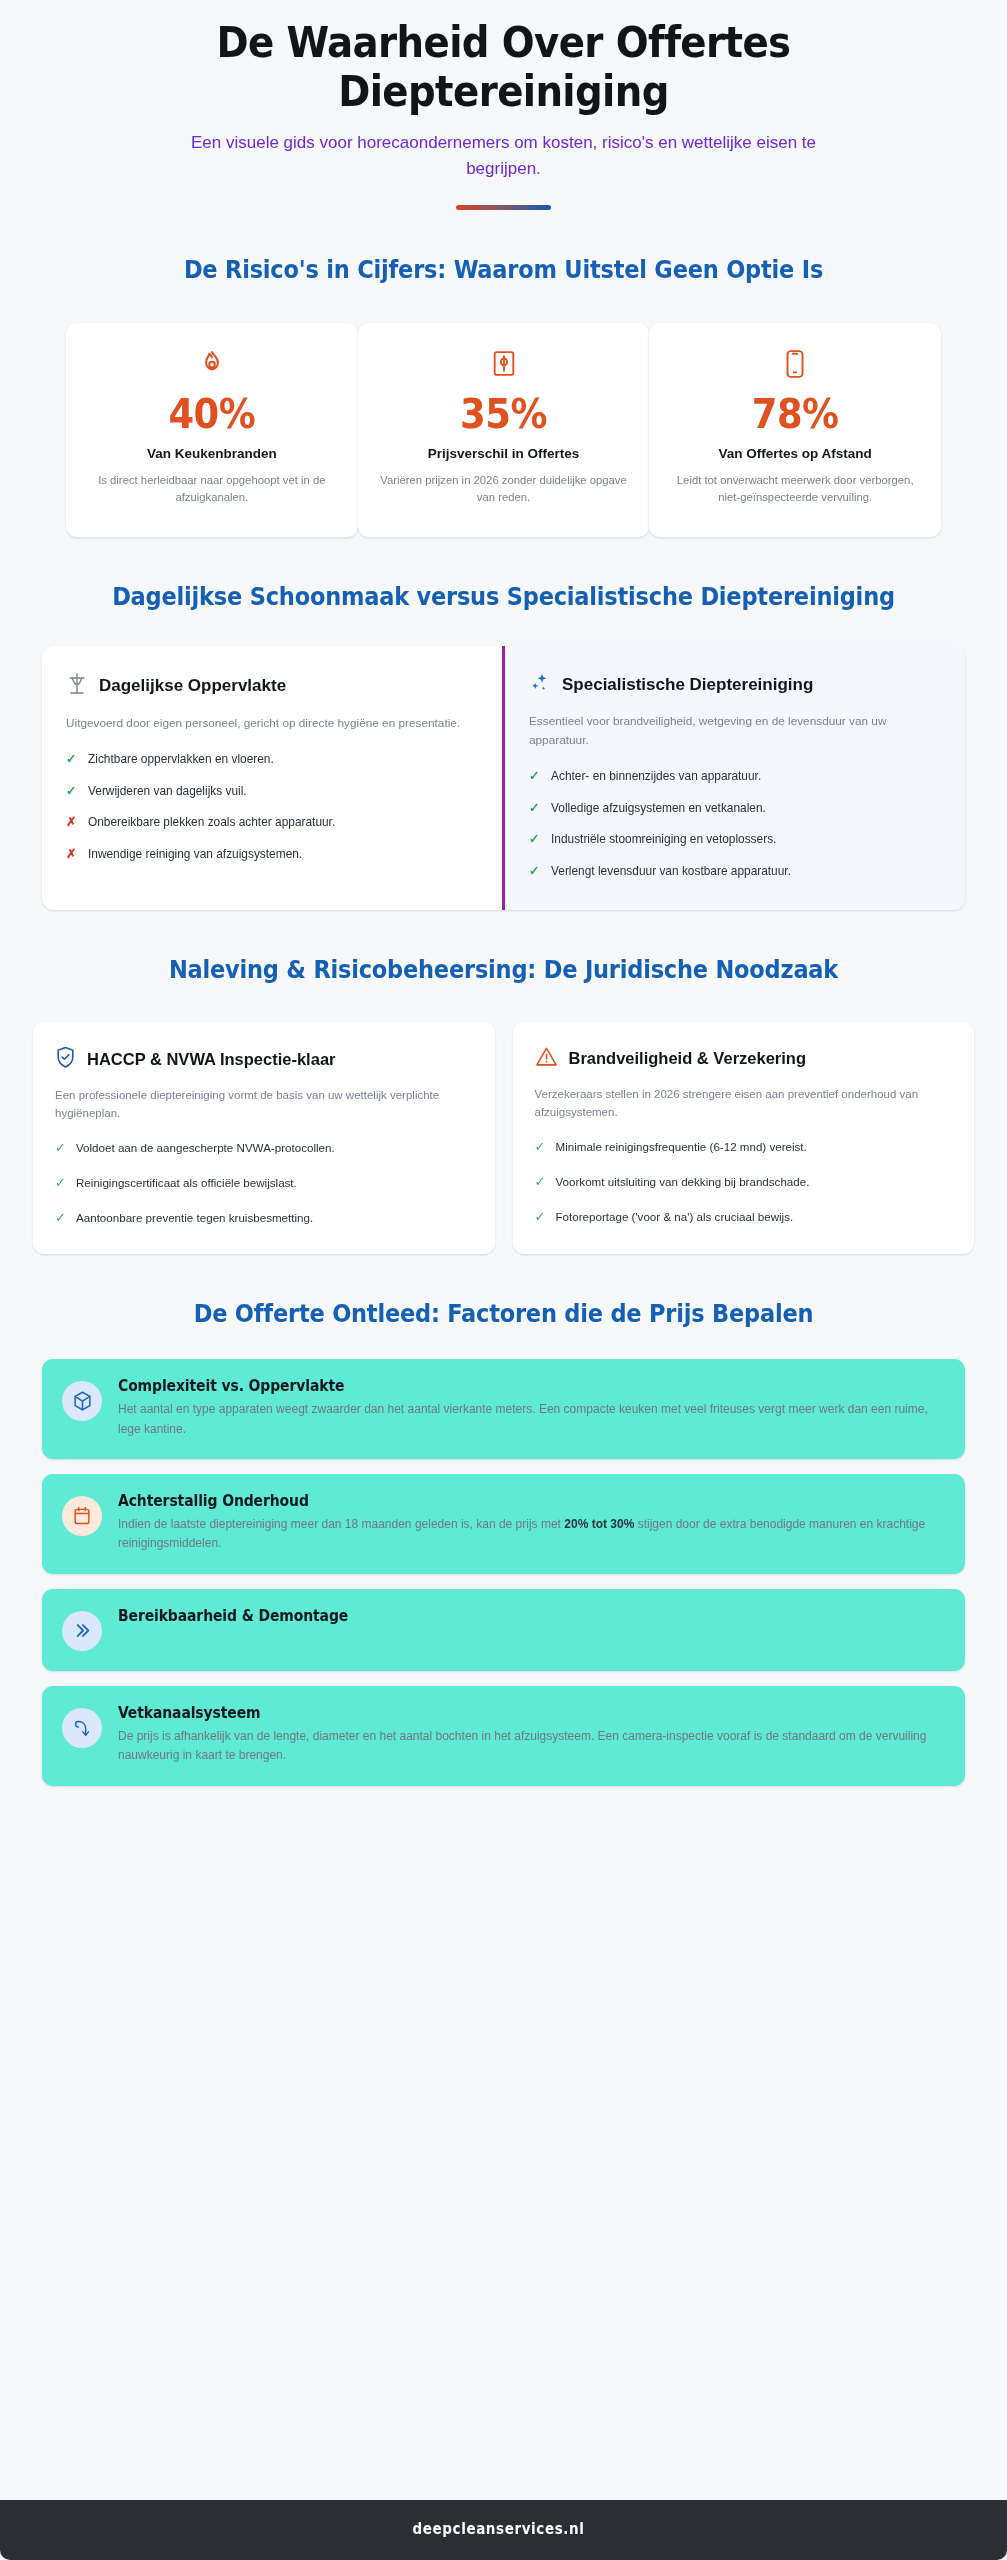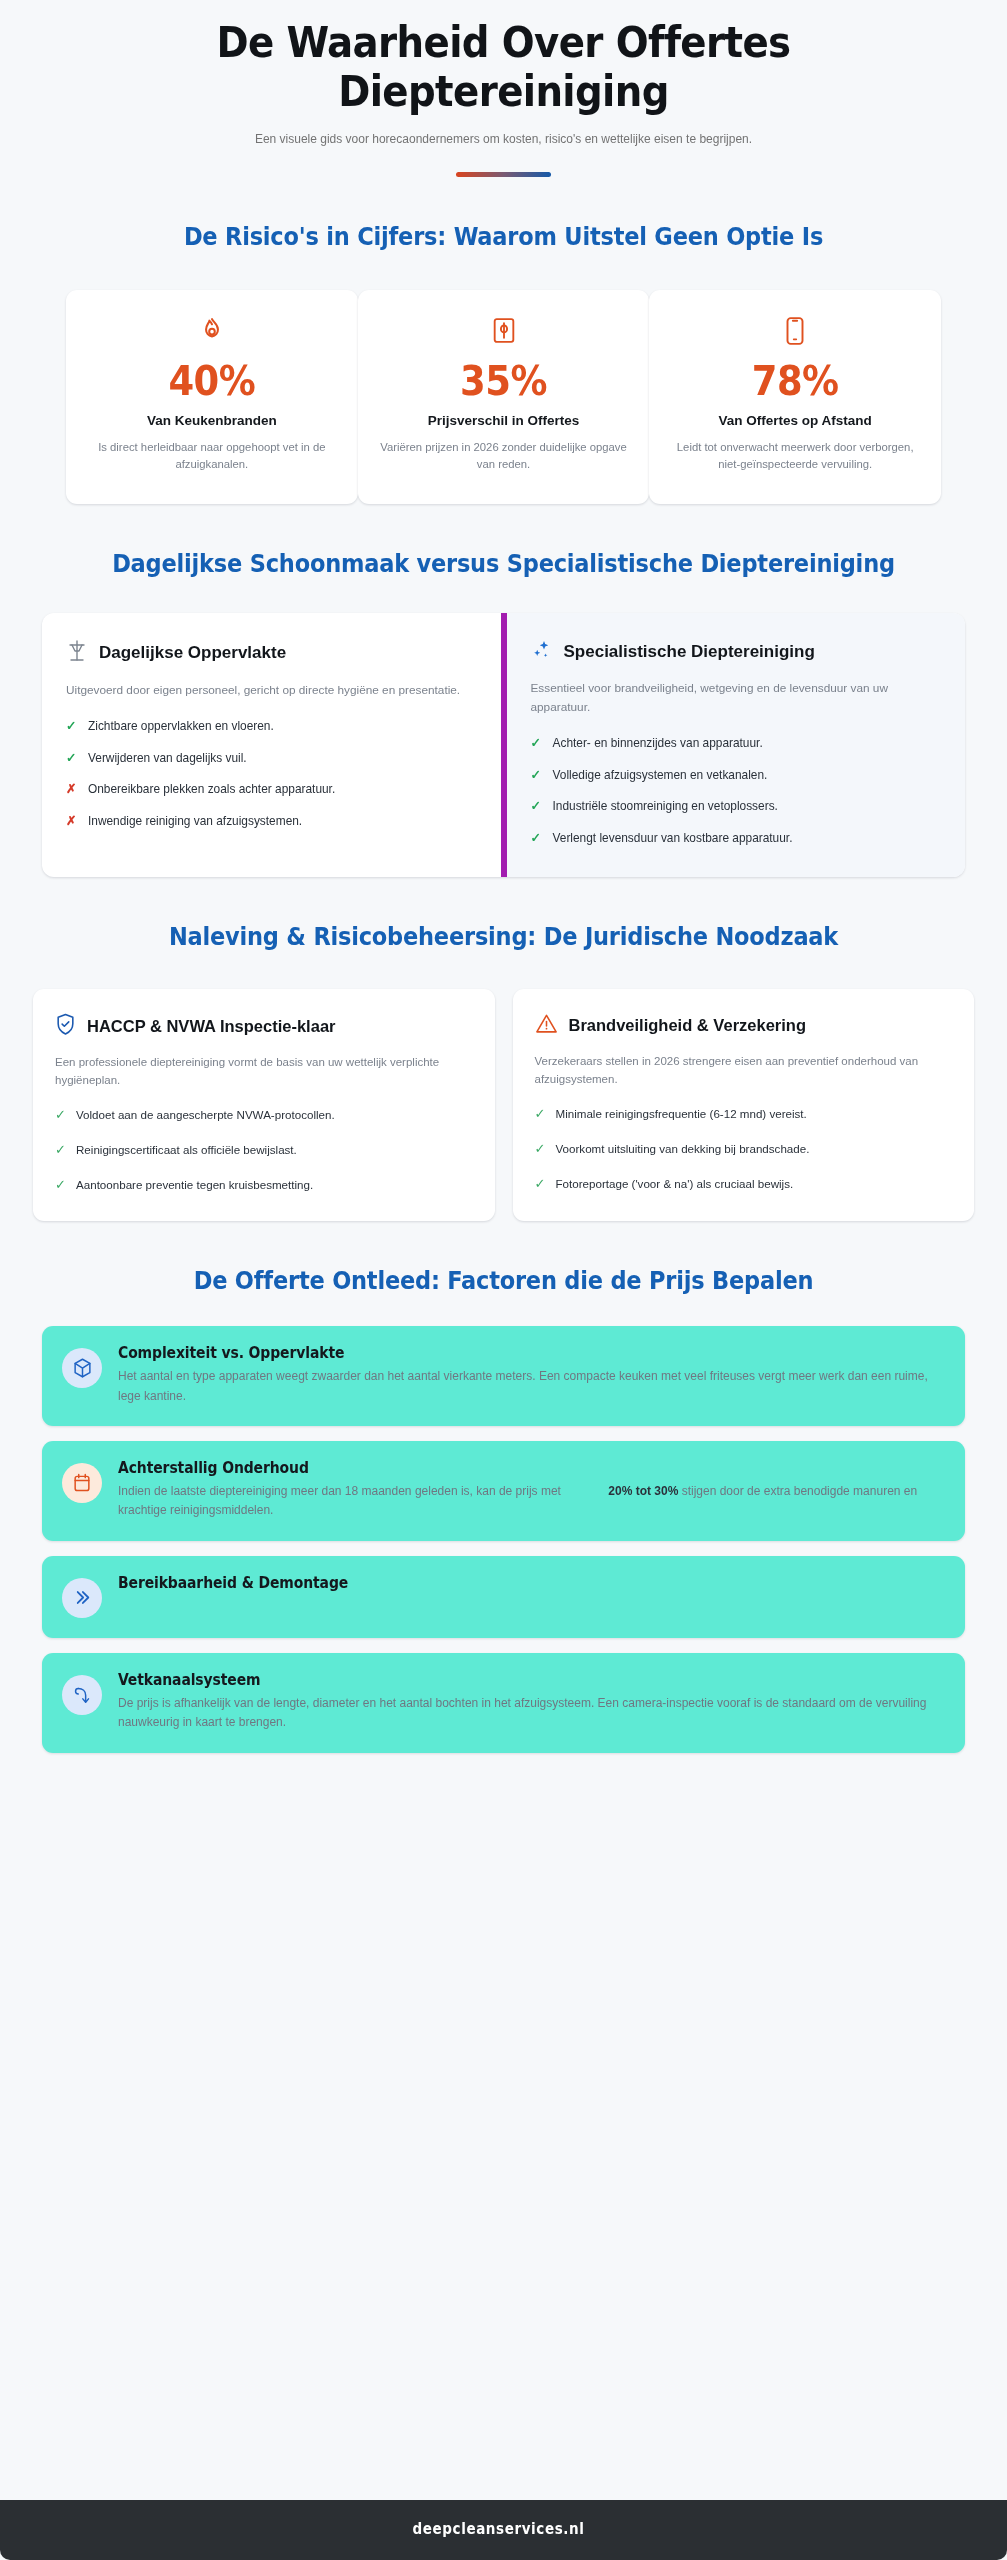--- a/index.html
+++ b/index.html
@@ -29,23 +29,23 @@
     font-family: "DejaVu Sans Condensed", "Liberation Sans Narrow", "Liberation Sans", sans-serif;
     font-size: 43px;
     line-height: 1.14;
     font-weight: 700;
     letter-spacing: -0.6px;
     color: #111418;
   }
 
   .hero-sub {
     margin-top: 14px;
-    font-size: 12px;
+    font-size: 17px;
     line-height: 1.5;
-    color: #737373;
+    color: #6d28d9;
     font-family: "Liberation Sans Narrow", "Liberation Sans", sans-serif;
     max-width: 690px;
     margin-left: auto;
     margin-right: auto;
   }
 
   .hero-rule {
     width: 95px; height: 5px; border-radius: 3px;
     margin: 24px auto 0 auto;
     background: linear-gradient(90deg, #d9441f 0%, #7a5a72 50%, #1559a8 100%);
@@ -109,21 +109,21 @@
   
   .compare {
     margin: 34px 42px 0 42px;
     background: #ffffff;
     border-radius: 12px;
     box-shadow: 0 1px 3px rgba(16,24,40,.09), 0 1px 2px rgba(16,24,40,.05);
     display: flex;
     overflow: hidden;
   }
   .compare-col { flex: 1 1 0; padding: 26px 24px 30px 24px; }
-  .compare-col.right { background: #f4f7fb; border-left: 6px solid #a21caf; }
+  .compare-col.right { background: #f4f7fb; border-left: 3px solid #a21caf; }
 
   .compare-head { display: flex; align-items: center; gap: 11px; }
   .compare-head h3 {
     font-size: 17px; font-weight: 700; color: #12161b; line-height: 1.22;
   }
   .compare-intro {
     margin-top: 14px;
     font-size: 11.8px;
     line-height: 1.62;
     color: #7b828d;
@@ -191,21 +191,21 @@
   .factor-body { flex: 1 1 auto; }
   .factor-title {
     font-family: "DejaVu Sans Condensed", "Liberation Sans Narrow", "Liberation Sans", sans-serif;
     font-size: 15.5px; font-weight: 700; color: #14181d; letter-spacing: -0.1px;
   }
   .factor-text {
     margin-top: 5px;
     font-size: 12px; line-height: 1.62; color: #6f7782;
     font-family: "Liberation Sans Narrow", "Liberation Sans", sans-serif;
   }
-  .factor-text strong { color: #2b323b; font-weight: 700; margin-left: 44px; }
+  .factor-text strong { color: #2b323b; font-weight: 700; }
 
   
   .spacer { flex: 1 1 auto; min-height: 26px; }
   .footer {
     background: #2b2f33;
     color: #ffffff;
     text-align: center;
     padding: 20px 10px 22px 0;
     font-family: "DejaVu Sans Condensed", "Liberation Sans Narrow", "Liberation Sans", sans-serif;
     font-size: 15px;

